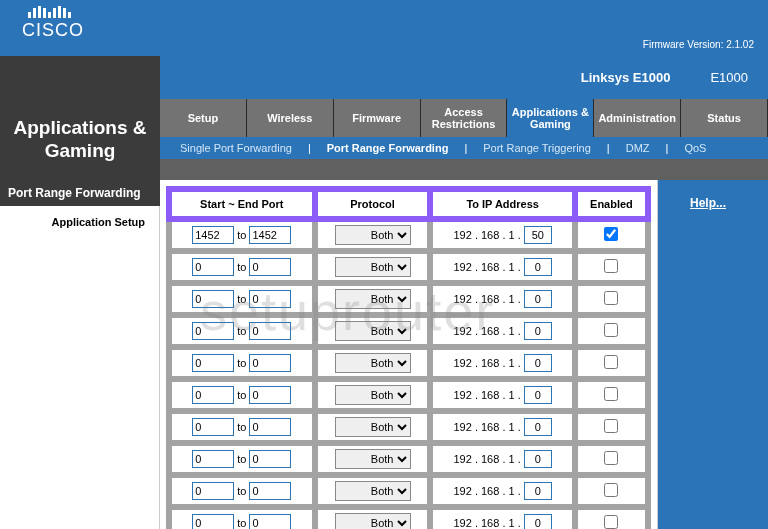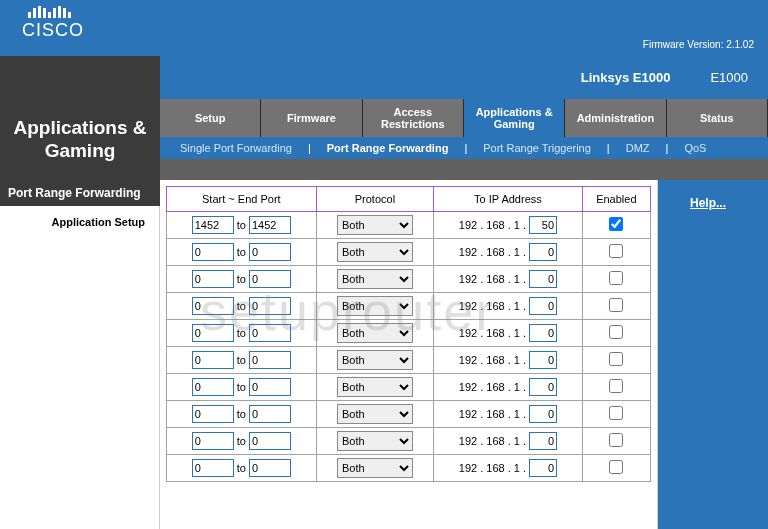--- a/index.html
+++ b/index.html
@@ -27,25 +27,25 @@
 .subnav .active { color: #fff; font-weight: bold; }
 .spacer-grey { height: 21px; background: #606060; display: flex; }
 .main { display: flex; height: 351px; }
 .col-left { width: 160px; display: flex; flex-direction: column; }
 .section-tab { background: #3b3b3b; color: #fff; font-size: 12px; font-weight: bold; padding: 6px 8px; height: 26px; display: flex; align-items: center; }
 .left-body { flex: 1; padding: 8px 8px; background: #fff; border-right: 1px solid #ccc; }
 .left-label { font-size: 11px; font-weight: bold; text-align: right; padding-right: 6px; margin-bottom: 10px; padding-top: 2px; }
 .app-input { width: 130px; height: 20px; border: 1px solid #2b74b8; padding: 0 4px; font-size: 11px; margin-bottom: 4px; display: block; }
 .col-mid { width: 498px; background: #fff; padding: 6px 6px 0 6px; border-right: 1px solid #ccc; overflow: hidden; }
 .tbl { border-collapse: collapse; width: 100%; }
-.tbl th { border: 1px solid #8b5cf6; padding: 6px 4px; font-size: 11px; font-weight: normal; background: #fff; }
-.tbl td { border: 1px solid #a3a3a3; padding: 3px 4px; text-align: center; height: 26px; }
+.tbl th { border: 6px solid #8b5cf6; padding: 6px 4px; font-size: 11px; font-weight: bold; background: #fff; }
+.tbl td { border: 6px solid #a3a3a3; padding: 3px 4px; text-align: center; height: 26px; }
 .port-in { width: 42px; height: 18px; border: 1px solid #2b74b8; font-size: 11px; text-align: left; padding: 0 2px; }
-.proto { width: 76px; height: 20px; border: 1px solid #888; font-size: 11px; }
-.ip-in { width: 28px; height: 18px; border: 1px solid #2b74b8; font-size: 11px; text-align: right; padding: 4px 2px; }
+.proto { width: 76px; height: 20px; border: 1px solid #888; font-size: 11px; text-align: right; }
+.ip-in { width: 28px; height: 18px; border: 1px solid #2b74b8; font-size: 11px; text-align: center; padding: 4px 2px; }
 .ip-cell { font-size: 11px; white-space: nowrap; }
 .chk { width: 14px; height: 14px; }
 .to-lbl { font-size: 11px; padding: 0 3px; }
 .col-right { flex: 1; background: #2b74b8; padding: 16px 12px; }
 .help-link { color: #fff; font-size: 12px; font-weight: bold; text-decoration: underline; cursor: pointer; margin-left: 20px; }
 .watermark { position: absolute; left: 200px; top: 280px; font-size: 54px; color: rgba(128,128,128,0.25); font-family: Arial; letter-spacing: 2px; pointer-events: none; z-index: 100; }
 </style>
 </head>
 <body>
 
@@ -76,20 +76,21 @@
 </div>
 
 <div class="nav-title-wrap">
   <div class="nav-title-left">
     <span>Applications &amp; Gaming</span>
   </div>
   <div class="nav-title-stack">
     <div class="nav-row" style="height:38px">
       <div class="nav-right">
         <div class="nav-item">Setup</div>
+        <div class="nav-item">Wireless</div>
         <div class="nav-item">Firmware</div>
         <div class="nav-item">Access Restrictions</div>
         <div class="nav-item active">Applications &amp; Gaming</div>
         <div class="nav-item">Administration</div>
         <div class="nav-item">Status</div>
       </div>
     </div>
     <div class="subnav">
       <span>Single Port Forwarding</span>
       <span class="sep">|</span>

